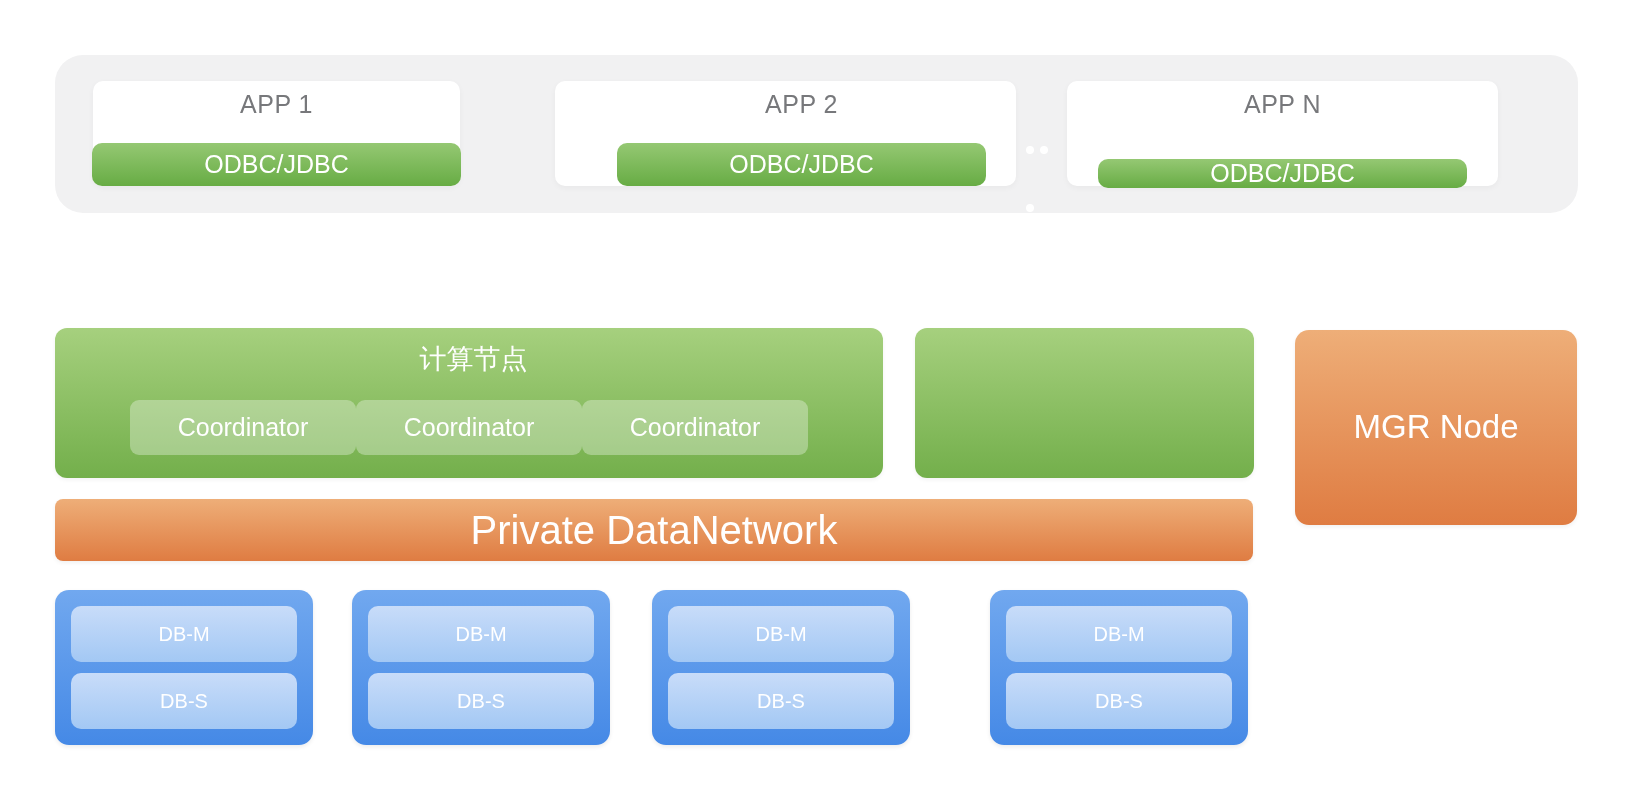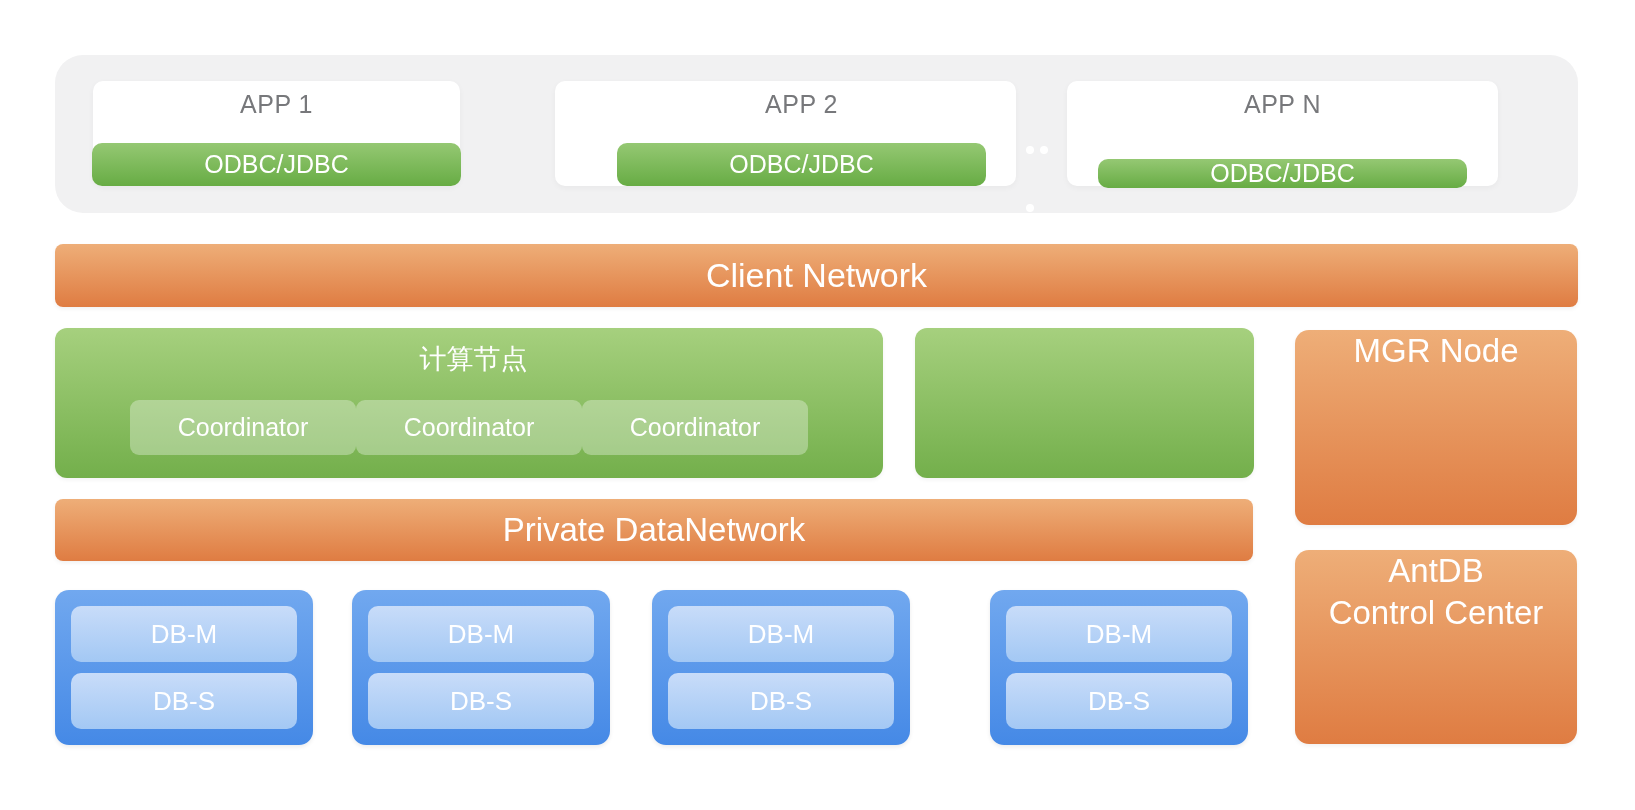--- a/index.html
+++ b/index.html
@@ -31,48 +31,48 @@
     color:var(--white-text);font-size:25px;display:flex;align-items:center;justify-content:center;}
   .dot{position:absolute;width:8px;height:8px;border-radius:50%;background:#ffffff;}
   .dot.d1{left:971px;top:91px;}   
   .dot.d2{left:985px;top:91px;}
   .dot.d3{left:971px;top:149px;}
   
   .net-bar{position:absolute;border-radius:8px;color:var(--white-text);
     background:linear-gradient(to bottom,var(--orange-top),var(--orange-bottom));
     display:flex;align-items:center;justify-content:center;box-shadow:0 2px 4px rgba(0,0,0,.06);}
   .client-bar{left:55px;top:244px;width:1523px;height:63px;font-size:34px;}
-  .private-bar{left:55px;top:499px;width:1198px;height:62px;font-size:33px;}
+  .private-bar{left:55px;top:499px;width:1198px;height:62px;font-size:40px;}
   
   .green-box{position:absolute;top:328px;height:150px;border-radius:12px;
     background:linear-gradient(to bottom,var(--green-box-top),var(--green-box-bottom));
     box-shadow:0 2px 4px rgba(0,0,0,.05);}
   .compute-box{left:55px;width:828px;}
   .gtm-box{left:915px;width:339px;}
   .green-box .box-title{margin-top:13px;text-align:center;color:var(--white-text);font-size:27px;margin-left:9px;}
   .chip-row{position:absolute;left:0;right:0;top:72px;display:flex;justify-content:center;}
   .chip{height:55px;border-radius:9px;background:rgba(255,255,255,.32);
     color:var(--white-text);font-size:25px;display:flex;align-items:center;justify-content:center;}
   .coord-chip{width:226px;}
   .gtm-chip{width:196px;height:52px;}
   
   .orange-box{position:absolute;left:1295px;width:282px;border-radius:14px;
     background:linear-gradient(to bottom,var(--orange-top),var(--orange-bottom));
-    color:var(--white-text);display:flex;flex-direction:column;align-items:center;justify-content:flex-start;
+    color:var(--white-text);display:flex;flex-direction:column;align-items:center;justify-content:center;
     font-size:33px;line-height:1.28;text-align:center;box-shadow:0 2px 4px rgba(0,0,0,.06);}
   .mgr-box{top:330px;height:195px;}
   .cc-box{top:550px;height:194px;}
   
   .db-group{position:absolute;top:590px;width:258px;height:155px;border-radius:14px;
     background:linear-gradient(to bottom,var(--blue-box-top),var(--blue-box-bottom));
     box-shadow:0 2px 4px rgba(0,0,0,.08);}
   .db-group.g1{left:55px;} .db-group.g2{left:352px;} .db-group.g3{left:652px;} .db-group.g4{left:990px;}
   .db-chip{position:absolute;left:16px;width:226px;height:56px;border-radius:10px;
     background:linear-gradient(to bottom,var(--blue-btn-top),var(--blue-btn-bottom));
-    color:var(--white-text);font-size:26px;display:flex;align-items:center;justify-content:center;}
+    color:var(--white-text);font-size:20px;display:flex;align-items:center;justify-content:center;}
   .db-chip.master{top:16px;}
   .db-chip.standby{top:83px;}
 </style>
 </head>
 <body>
 
 <div class="canvas">
 
   <div class="app-layer">
     <div class="app-card c1">
@@ -85,21 +85,20 @@
     </div>
     <div class="app-card c3">
       <div class="app-title">APP N</div>
       <div class="odbc-btn">ODBC/JDBC</div>
     </div>
     <div class="dot d1"></div>
     <div class="dot d2"></div>
     <div class="dot d3"></div>
   </div>
 
-  <div class="net-bar client-bar">Client Network</div>
 
   <div class="green-box compute-box">
     <div class="box-title">计算节点</div>
     <div class="chip-row">
       <div class="chip coord-chip">Coordinator</div>
       <div class="chip coord-chip">Coordinator</div>
       <div class="chip coord-chip">Coordinator</div>
     </div>
   </div>
 
@@ -122,18 +121,14 @@
   </div>
   <div class="db-group g3">
     <div class="db-chip master">DB-M</div>
     <div class="db-chip standby">DB-S</div>
   </div>
   <div class="db-group g4">
     <div class="db-chip master">DB-M</div>
     <div class="db-chip standby">DB-S</div>
   </div>
 
-  <div class="orange-box cc-box">
-    <span>AntDB</span>
-    <span>Control Center</span>
-  </div>
 
 </div>
 
 </body></html>

